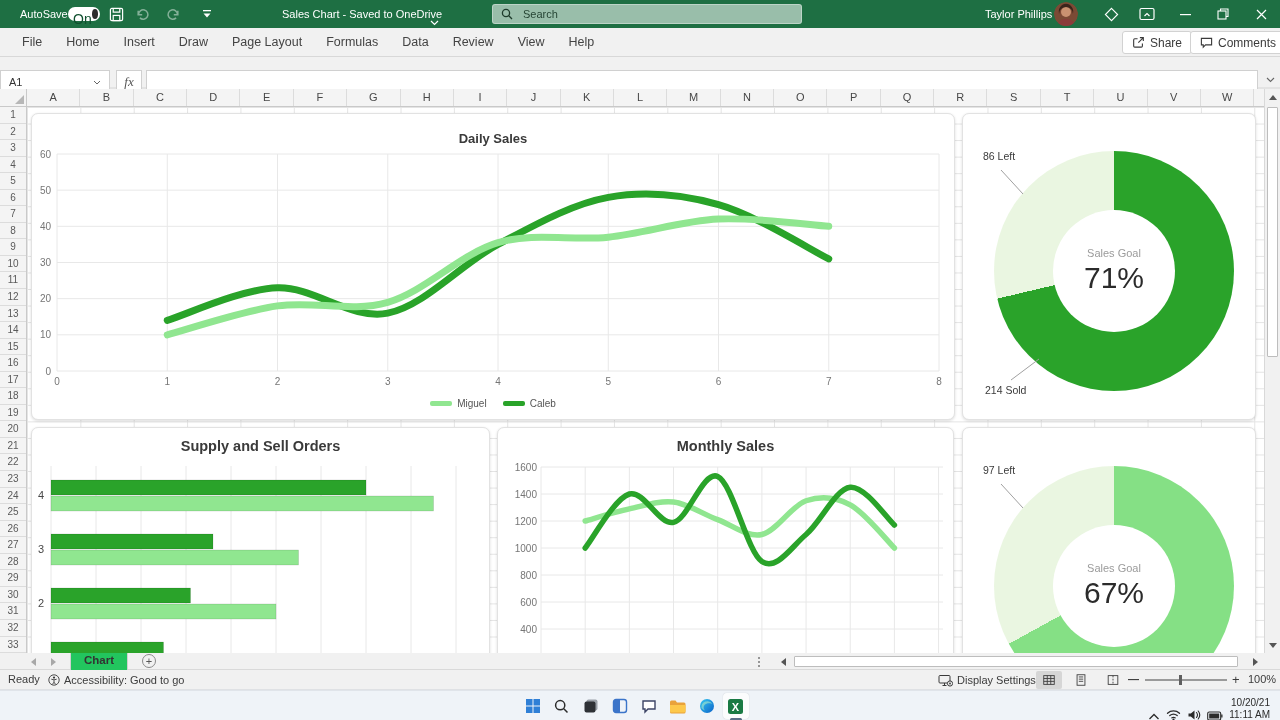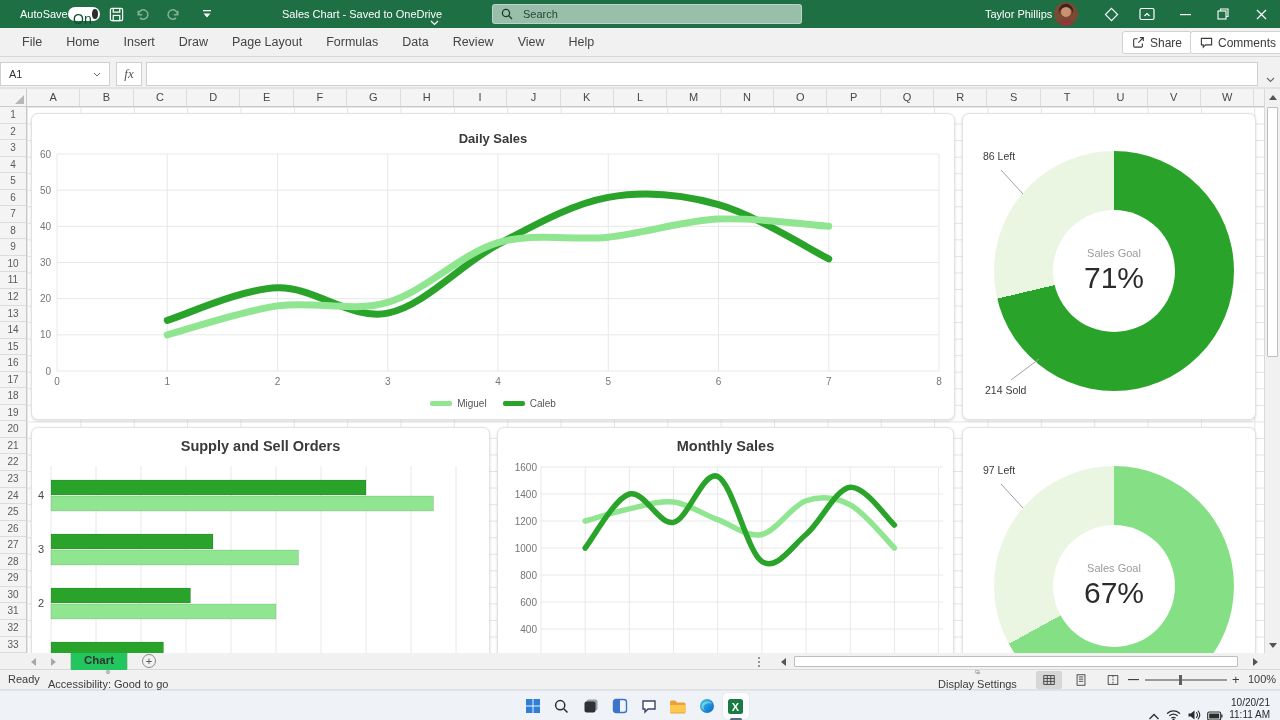--- a/index.html
+++ b/index.html
@@ -21,21 +21,21 @@
   .winbtn{top:0;width:30px;height:28px;display:flex;align-items:center;justify-content:center;}
 
   
   #ribbon{left:0;top:28px;width:1280px;height:29px;background:#f1f1f1;border-bottom:1px solid #d8d8d8;}
   #ribbon-tabs{position:absolute;left:10px;top:0;height:29px;display:flex;}
   .rtab{padding:0 12px;line-height:28px;font-size:12.5px;color:#444;white-space:nowrap;}
   .rib-btn{top:3px;height:23px;background:#fff;border:1px solid #d2d2d2;border-radius:3px;display:flex;align-items:center;gap:5px;padding:0 9px;font-size:12px;color:#3b3b3b;}
 
   
   #formulabar{left:0;top:57px;width:1280px;height:32px;background:#f1f1f1;border-bottom:2px solid #e3e3e3;}
-  .fb-box{top:5px;height:24px;background:#fff;border:1px solid #d0d0d0;}
+  .fb-box{top:13px;height:24px;background:#fff;border:1px solid #d0d0d0;}
   #namebox{left:0;width:110px;display:flex;align-items:center;justify-content:space-between;padding:0 8px;font-size:11px;color:#333;}
   #fxbox{left:116px;width:26px;display:flex;align-items:center;justify-content:center;font-family:"Liberation Serif",serif;font-style:italic;font-size:13px;color:#555;}
   #formulafield{left:146px;width:1112px;}
 
   
   #corner{left:0;top:89px;width:27px;height:18px;background:#f4f4f4;border-right:1px solid #c9c9c9;border-bottom:1px solid #c9c9c9;}
   #corner .ctri{position:absolute;right:2px;bottom:2px;width:0;height:0;border-left:9px solid transparent;border-bottom:9px solid #b7b7b7;}
   #colheaders{left:27px;top:89px;width:1237px;height:18px;background:#f4f4f4;border-bottom:1px solid #c9c9c9;display:flex;overflow:hidden;}
   .col-h{width:53.36px;flex:0 0 53.36px;border-right:1px solid #dcdcdc;font-size:11px;color:#474747;text-align:center;line-height:17px;}
   #rowheaders{left:0;top:107px;width:27px;height:546px;background:#f4f4f4;border-right:1px solid #c9c9c9;overflow:hidden;}
@@ -76,21 +76,21 @@
   #tabbar{left:0;top:653px;width:1280px;height:17px;background:#f1f1f1;border-bottom:1px solid #d9d9d9;}
   #sheet-tab{left:70px;top:0;height:27px;padding:0 13px;background:#22c55e;border-left:1px solid #d0d0d0;border-right:1px solid #d0d0d0;border-bottom:2px solid #1e6f43;font-size:11.5px;font-weight:bold;color:#333;line-height:15px;}
   #addsheet{left:142px;top:1px;width:14px;height:14px;border:1px solid #8a8a8a;border-radius:50%;color:#555;font-size:11px;line-height:12px;text-align:center;}
   #hscroll-track{left:792px;top:3px;width:452px;height:12px;background:#f1f1f1;}
   #hthumb{left:794px;top:3px;width:444px;height:11px;background:#fff;border:1px solid #bdbdbd;border-radius:1px;}
   .grip-dots{display:flex;flex-direction:column;gap:2px;}
   .grip-dots i{width:2px;height:2px;background:#777;border-radius:50%;}
 
   
   #statusbar{left:0;top:670px;width:1280px;height:20px;background:#f1f1f1;border-bottom:1px solid #dfe1e4;font-size:11px;color:#3b3b3b;}
-  .sb-item{display:flex;align-items:center;gap:4px;height:20px;flex-direction:column;}
+  .sb-item{display:flex;align-items:center;gap:4px;height:20px;}
   .viewbtn{top:1px;width:26px;height:18px;display:flex;align-items:center;justify-content:center;border-radius:2px;}
   .viewbtn.active{background:#d6d6d6;}
 
   
   #taskbar{left:0;top:690px;width:1280px;height:30px;background:#eff3f8;border-top:1px solid #e0e4ea;}
   #task-icons{position:absolute;left:518px;top:0;height:30px;display:flex;align-items:center;}
   .tkbtn{width:26px;height:26px;margin:0 1.5px;border-radius:4px;display:flex;align-items:center;justify-content:center;position:relative;}
   .tkbtn.active{background:rgba(255,255,255,.75);box-shadow:0 0 1px rgba(0,0,0,.25);}
   .tk-underline{position:absolute;left:7px;bottom:-2px;width:12px;height:3px;border-radius:2px;background:#5a6d87;}
   #tray{position:absolute;right:4px;top:0;height:30px;display:flex;align-items:flex-end;gap:6px;}

